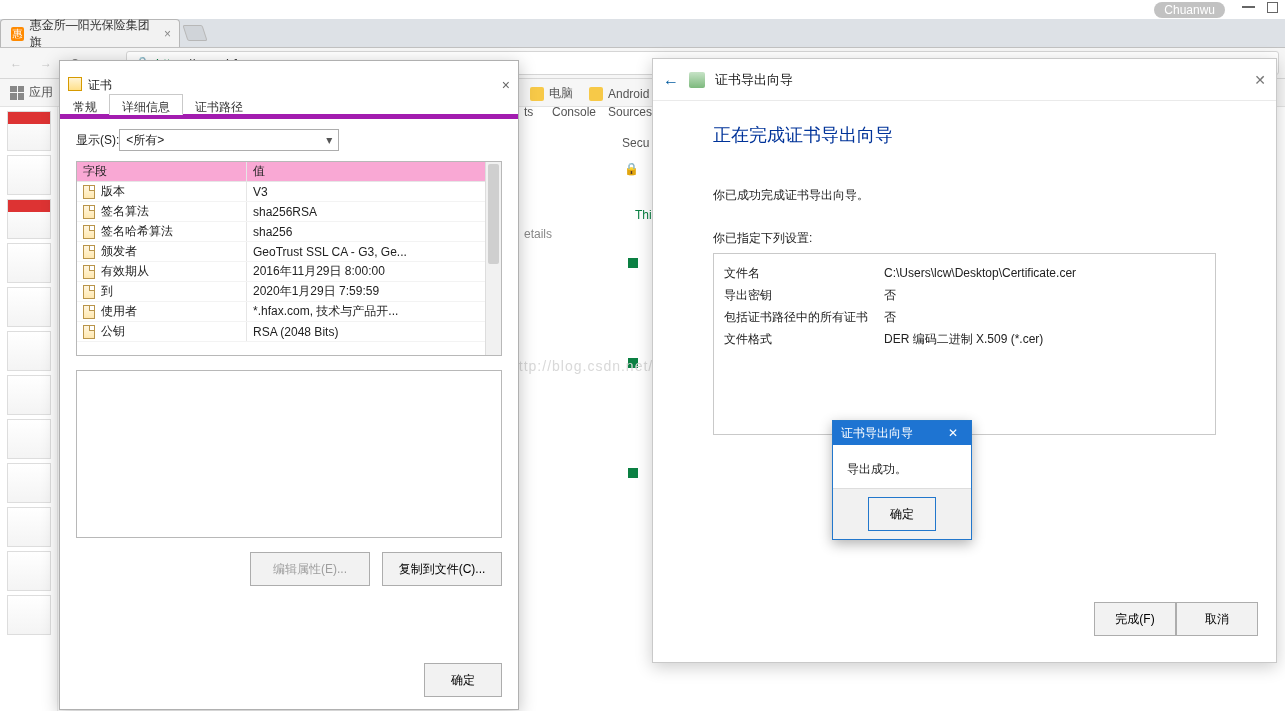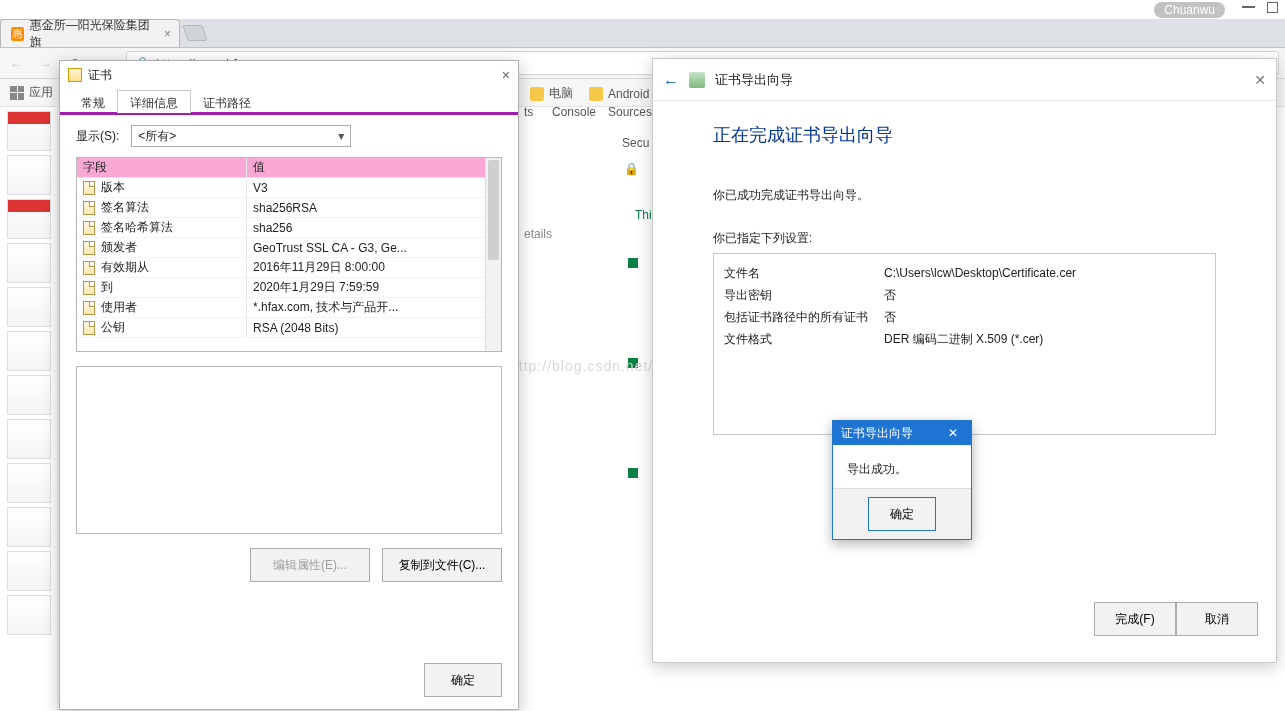--- a/index.html
+++ b/index.html
@@ -37,28 +37,28 @@
   
   .thumbs { position:absolute; top:107px; left:0; width:58px; bottom:0; background:#fff; border-right:1px solid #eee; overflow:hidden; }
   .thumb { width:44px; height:40px; margin:4px auto; background:linear-gradient(#fff,#f4f4f4); border:1px solid #ddd; position:relative; }
   .thumb.red::before { content:""; position:absolute; top:0;left:0;right:0; height:12px; background:#d33; }
 
   
   .frag { position:absolute; color:#555; font-size:12px; }
 
   
   .cert-dlg { position:absolute; top:60px; left:59px; width:460px; height:650px; background:#fff; border:1px solid #b0b0b0; box-shadow:0 4px 16px rgba(0,0,0,0.25); }
-  .dlg-title { height:28px; display:flex; align-items:center; padding:4px 8px; font-size:12px; }
+  .dlg-title { height:28px; display:flex; align-items:flex-start; padding:16px 8px; font-size:12px; }
   .dlg-title .cicon { width:14px; height:14px; border:1px solid #d69a00; margin-right:6px; background:linear-gradient(#fff4d6,#ffe08a); }
   .dlg-title .x { margin-left:auto; color:#666; font-size:14px; }
-  .cert-tabs { display:flex; height:26px; border-bottom:3px solid #a21caf; padding-left:8px; }
+  .cert-tabs { display:flex; height:26px; border-bottom:5px solid #a21caf; }
   .ctab { padding:4px 12px 0 12px; font-size:12px; color:#333; border:1px solid transparent; border-bottom:none; margin-right:-1px; position:relative; top:1px; }
   .ctab.active { background:#fff; border-color:#c9c9c9; border-bottom:1px solid #fff; }
   .cert-body { padding:10px 16px; }
-  .showrow { display:flex; align-items:center; gap:12px; margin-bottom:10px; }
+  .showrow { display:flex; align-items:center; margin-bottom:10px; }
   .combo { width:220px; height:22px; border:1px solid #adadad; background:#fff; display:flex; align-items:center; padding:0 6px; font-size:12px; position:relative; }
   .combo::after { content:"▾"; position:absolute; right:6px; color:#555; }
 
   .grid-wrap { border:1px solid #b8b8b8; height:195px; position:relative; background:#fff; }
   .grid-head, .grid-row { display:flex; font-size:12px; height:20px; align-items:center; }
   .grid-head { background:#f9a8d4; border-bottom:1px solid #e6e6e6; }
   .grid-head .gc, .grid-row .gc { padding-left:6px; border-right:1px solid #e6e6e6; height:100%; display:flex; align-items:center; }
   .gc.c1 { width:170px; }
   .gc.c2 { flex:1; border-right:none; }
   .grid-row { border-bottom:1px solid #f3f3f3; }

